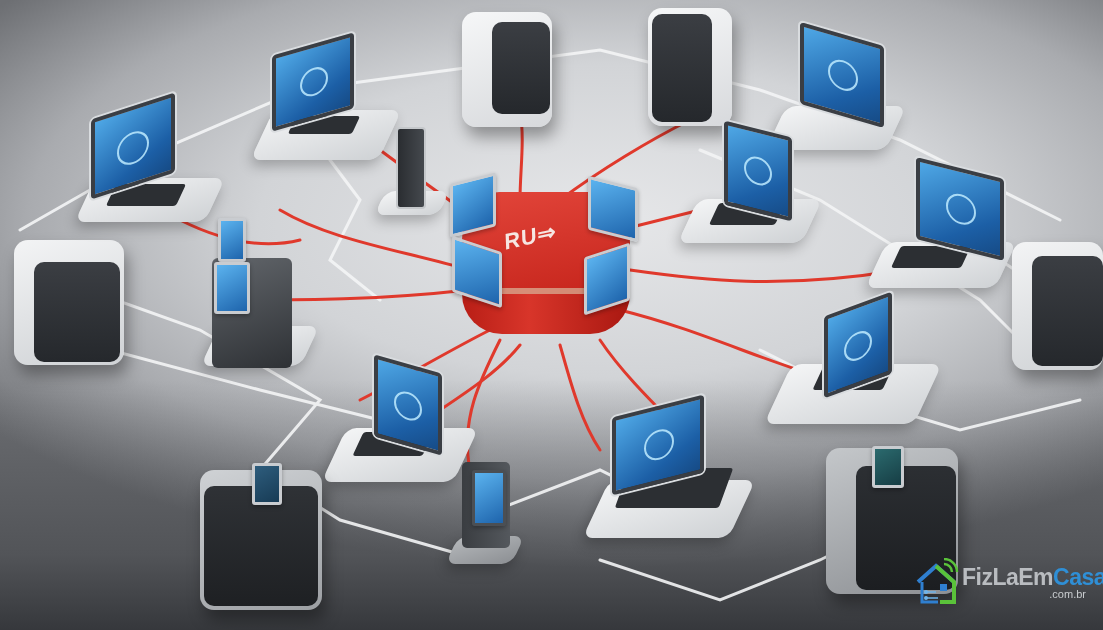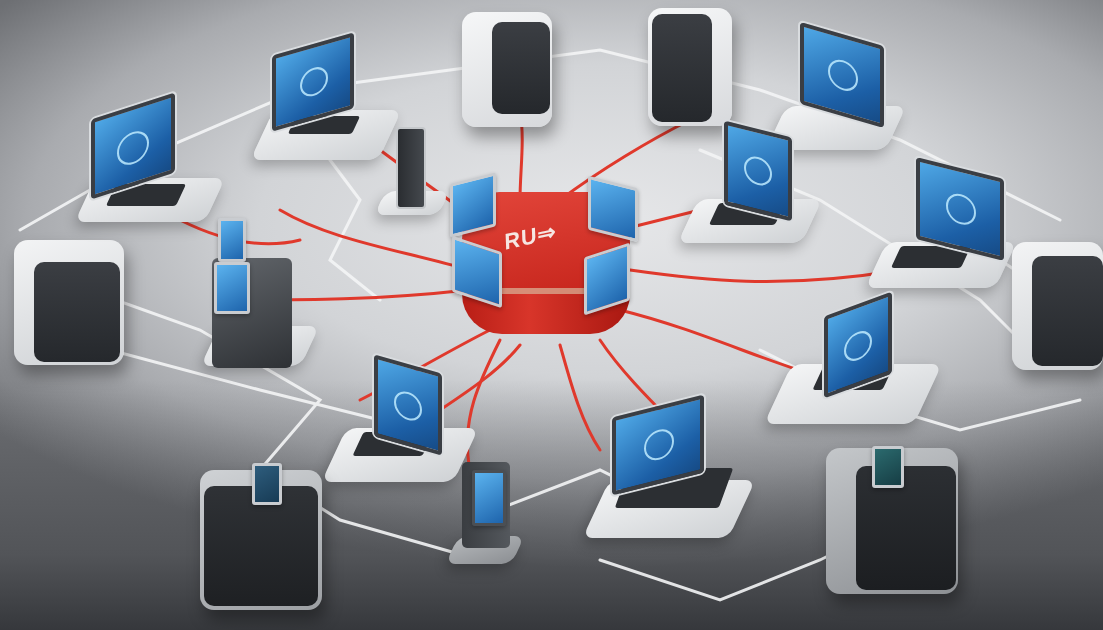--- a/index.html
+++ b/index.html
@@ -178,13 +178,29 @@
     <div class="laptop-base" style="left:4px;top:78px;width:66px;height:28px;transform:skewX(-25deg);background:linear-gradient(160deg,#b6b9bc,#8c8f93);"></div>
     <div style="position:absolute;left:14px;top:4px;width:48px;height:86px;border-radius:5px;background:linear-gradient(90deg,#3a3d41,#54585d);"></div>
     <div class="tab" style="left:24px;top:12px;width:28px;height:50px;border-color:#4b4f54;"></div>
   </div>
 
   <div class="server device" style="left:826px;top:448px;width:132px;height:146px;background:linear-gradient(160deg,#c4c7ca,#8d9094);">
     <div class="face" style="left:30px;top:18px;width:100px;height:124px;background:linear-gradient(180deg,#2c2f33,#1c1e21);"></div>
   </div>
   <div class="tab device" style="left:872px;top:446px;width:26px;height:36px;background:linear-gradient(150deg,#2b6a6e,#163d44);"></div>
 
+  <div class="logo">
+    <svg width="48" height="48" viewBox="0 0 48 48" style="position:absolute;left:0;top:2px;">
+      <path d="M4 24 L22 8 L40 24" fill="none" stroke="#2f7fd0" stroke-width="4"></path>
+      <path d="M22 8 L40 24 L40 44 L26 44" fill="none" stroke="#5ac23a" stroke-width="4"></path>
+      <path d="M8 24 L8 44 L24 44" fill="none" stroke="#2f7fd0" stroke-width="3"></path>
+      <circle cx="12" cy="34" r="2" fill="#6fb4ea"></circle>
+        <circle cx="12" cy="40" r="2" fill="#6fb4ea"></circle>
+      <path d="M12 34 H22 M12 40 H24" stroke="#6fb4ea" stroke-width="1.5"></path>
+      <rect x="26" y="26" width="7" height="7" fill="#2f7fd0"></rect>
+      <path d="M30 6 a8 8 0 0 1 8 8 M30 1 a13 13 0 0 1 13 13" fill="none" stroke="#5ac23a" stroke-width="2.5"></path>
+    </svg>
+    <div class="logo-text">
+      <span class="a">FizLaEm</span><span class="b">Casa</span>
+    </div>
+    <div class="logo-sub">.com.br</div>
+  </div>
 </div>
 
 </body></html>

